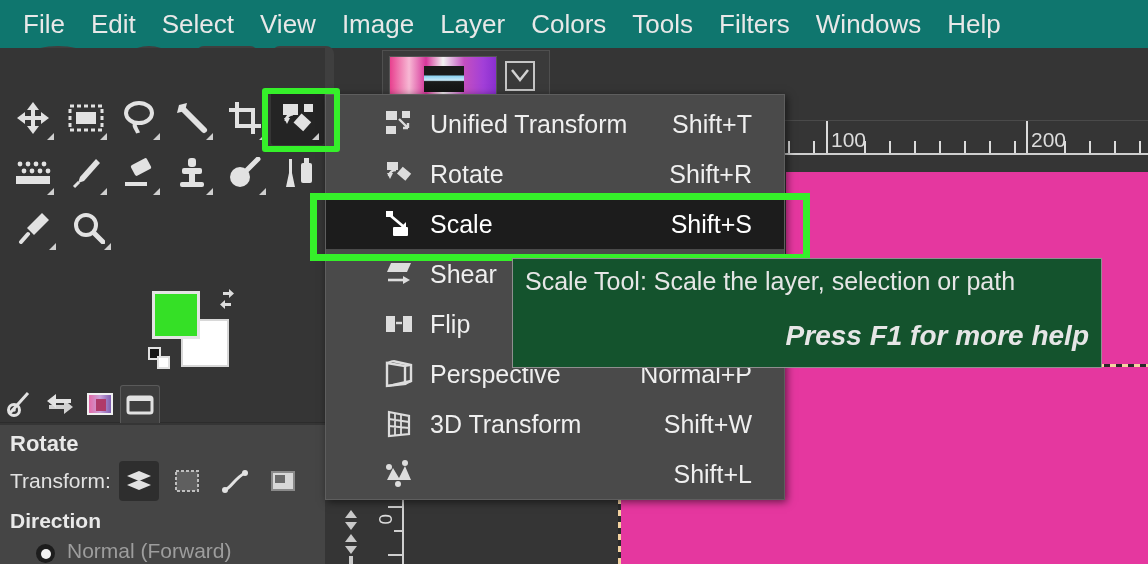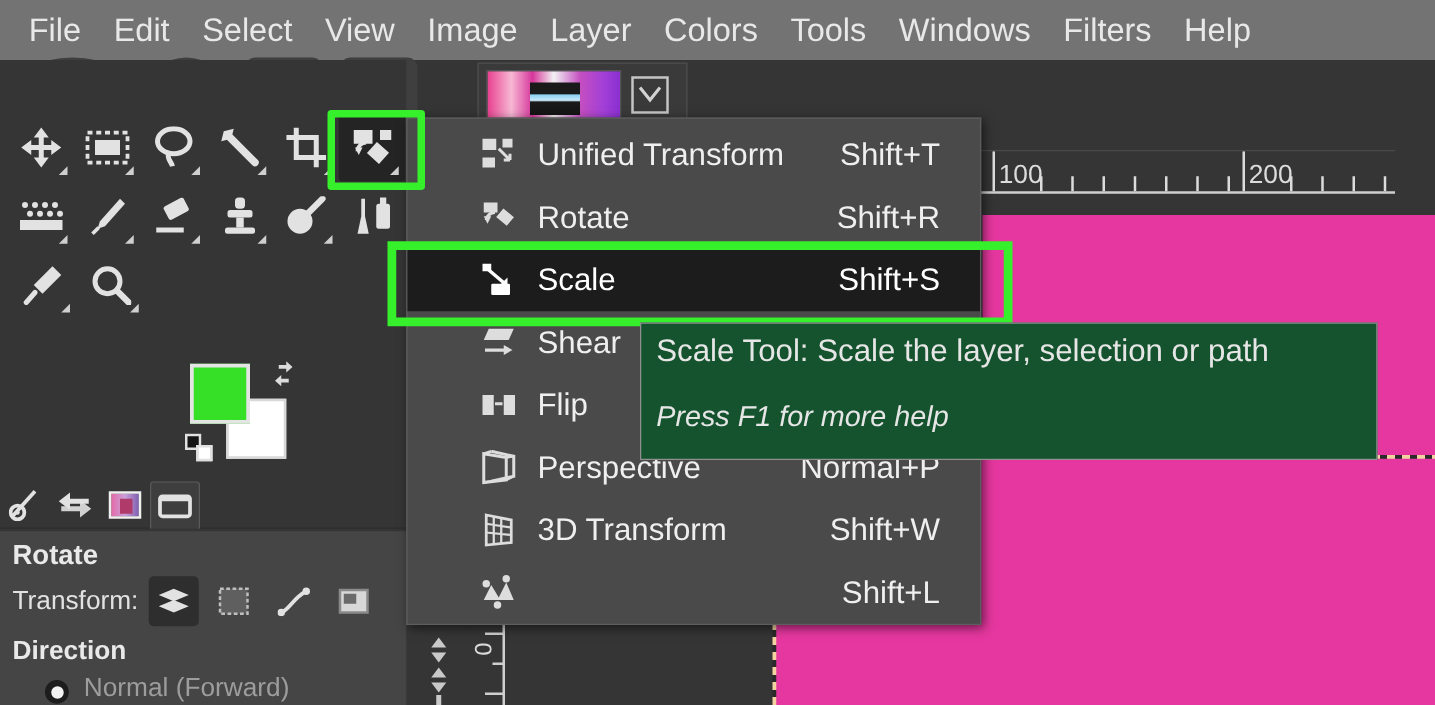--- a/index.html
+++ b/index.html
@@ -12,21 +12,21 @@
   #app {
     position: relative;
     width: 1148px; height: 564px;
     background: #353535;
   }
 
   
   .menubar {
     position: absolute; left: 0; top: 0;
     width: 1148px; height: 48px;
-    background: #737373;
+    background: #0f766e;
     display: flex; align-items: center;
     padding-left: 10px;
   }
   .menubar-item {
     color: #e8e8e8;
     font-size: 26px;
     padding: 2px 13px;
     white-space: nowrap;
     cursor: default;
   }
@@ -169,21 +169,21 @@
     background: linear-gradient(180deg,#1a1a1a 0%, #1a1a1a 35%, #8ad0f0 38%, #c8e8f8 55%, #1b1b1b 60%, #141414 100%);
   }
   .tabclose {
     width: 30px; height: 30px;
     border: 2px solid #c5c5c5;
     display: flex; align-items: center; justify-content: center;
   }
 
   
   .hruler {
-    position: absolute; left: 748px; top: 120px;
+    position: absolute; left: 780px; top: 120px;
     width: 368px; height: 43px;
     background: #353535;
     border-top: 1px solid #4a4a4a;
     overflow: hidden;
     text-align: right;
   }
   .hr-label {
     position: absolute;
     color: #dcdcdc; font-size: 21px;
     top: 7px;
@@ -290,22 +290,23 @@
     border: 1px solid #8f8f8f;
     z-index: 50;
     padding: 8px 12px;
     overflow: hidden;
   }
   .tt-main {
     color: #e6e6e6; font-size: 25px;
     white-space: nowrap;
   }
   .tt-help {
-    color: #e6e6e6; font-size: 23px;
-    font-style: italic; font-weight: normal;
+    color: #e6e6e6; font-size: 28px;
+    font-style: italic; font-weight: bold;
+    text-align: right;
     margin-top: 24px;
     white-space: nowrap;
   }
 
   
   .blob {
     position: absolute;
     background: #3f3f3f;
     border-radius: 50%;
   }
@@ -317,22 +318,22 @@
 
   <div class="menubar">
     <div class="menubar-item">File</div>
     <div class="menubar-item">Edit</div>
     <div class="menubar-item">Select</div>
     <div class="menubar-item">View</div>
     <div class="menubar-item">Image</div>
     <div class="menubar-item">Layer</div>
     <div class="menubar-item">Colors</div>
     <div class="menubar-item">Tools</div>
+    <div class="menubar-item">Filters</div>
     <div class="menubar-item">Windows</div>
-    <div class="menubar-item">Filters</div>
     <div class="menubar-item">Help</div>
   </div>
 
   <div class="blob" style="left:8px;  top:46px; width:100px; height:58px;"></div>
   <div class="blob" style="left:118px;top:46px; width:62px;  height:54px;"></div>
   <div class="blob" style="left:196px;top:46px; width:62px;  height:54px; border-radius:8px;"></div>
   <div class="blob" style="left:272px;top:46px; width:62px;  height:54px; border-radius:8px;"></div>
 
   <div class="toolbox-panel">
     <div class="tool-grid">

